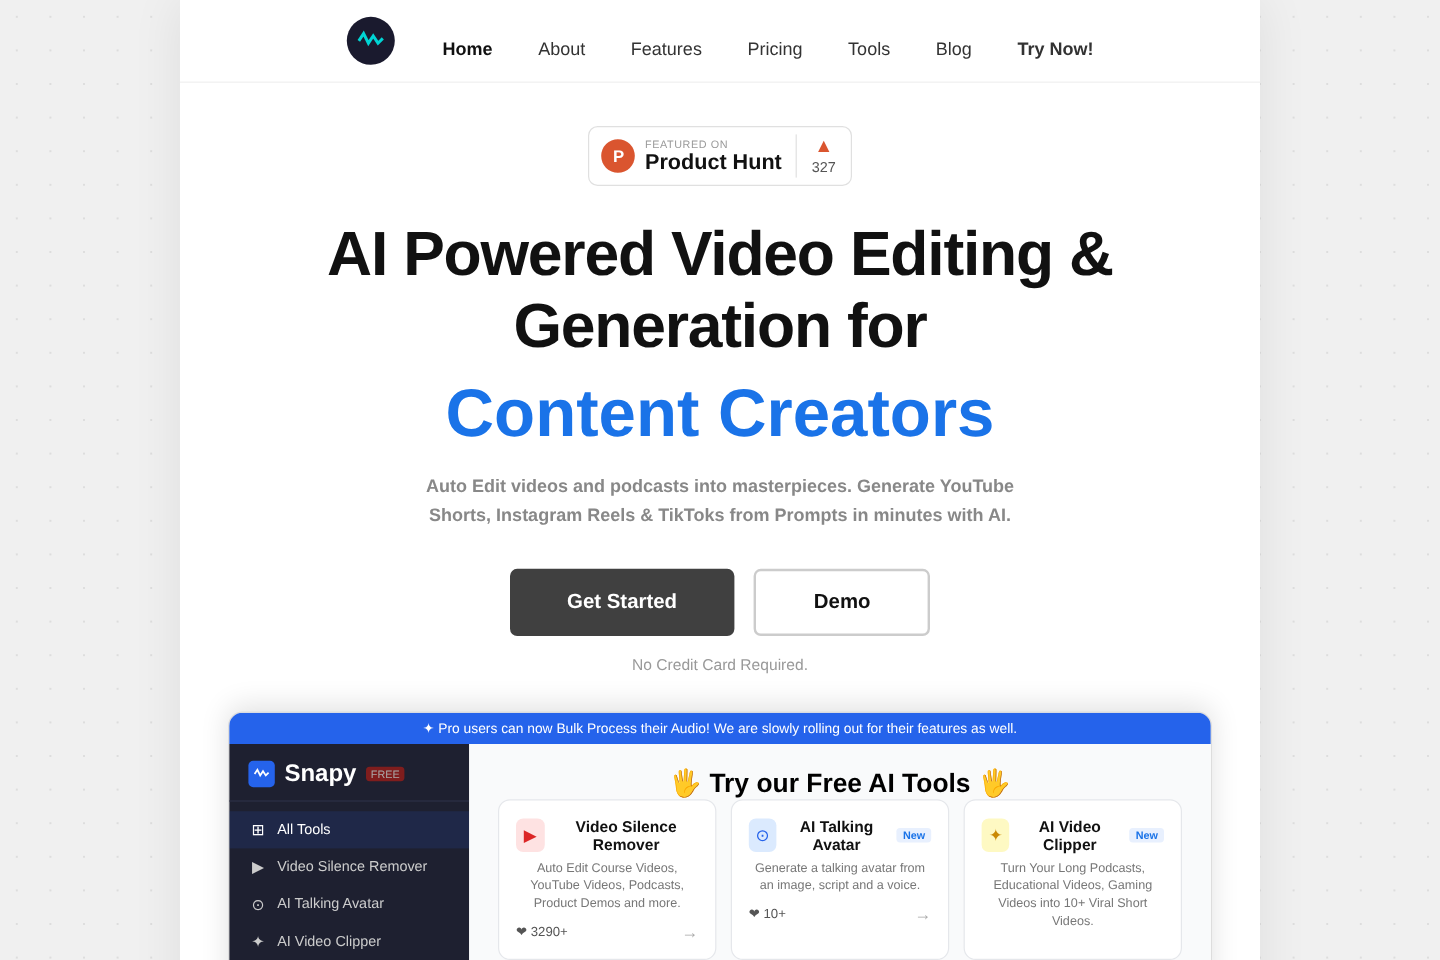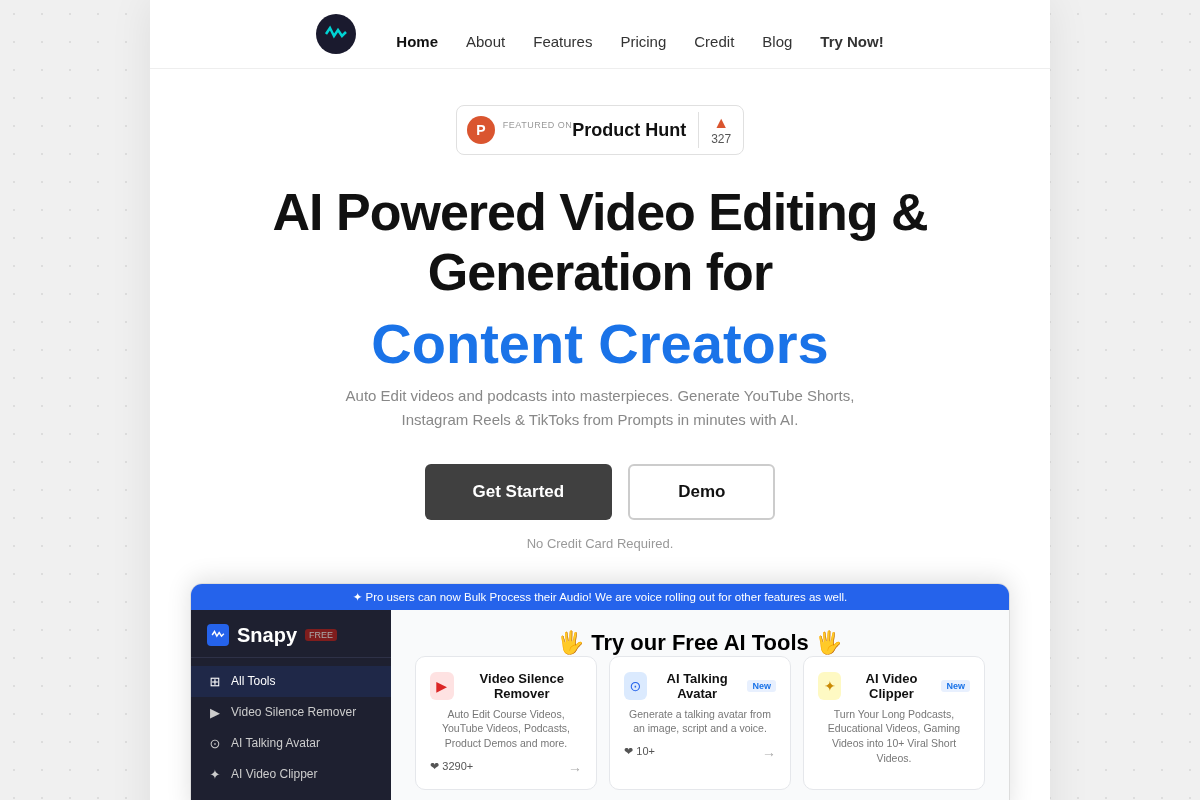--- a/index.html
+++ b/index.html
@@ -53,21 +53,21 @@
       justify-content: center;
       margin-right: 8px;
       flex-shrink: 0;
     }
     .nav-logo svg {
       width: 24px;
       height: 24px;
     }
     .nav-links {
       display: flex;
-      gap: 28px;
+      gap: 38px;
       align-items: center;
       margin-top: 14px;
     }
     .nav-link {
       font-size: 15px;
       color: #333;
       text-decoration: none;
       font-weight: 500;
       cursor: pointer;
     }
@@ -108,21 +108,21 @@
       border-radius: 50%;
       display: flex;
       align-items: center;
       justify-content: center;
       color: #fff;
       font-size: 14px;
       font-weight: 700;
     }
     .ph-text-block {
       display: flex;
-      flex-direction: row;
+      flex-direction: column;
       align-items: flex-start;
     }
     .ph-featured {
       font-size: 9px;
       color: #999;
       text-transform: uppercase;
       letter-spacing: 0.5px;
     }
     .ph-name {
       font-size: 18px;
@@ -158,22 +158,23 @@
     }
     .headline-blue {
       color: #1a73e8;
       font-size: 56px;
       font-weight: 800;
     }
     .subheadline {
       font-size: 15px;
       color: #888;
       line-height: 1.6;
-      margin: 8px 0 32px;
+      margin: 18px 0 32px;
       max-width: 520px;
+      font-weight: bold;
     }
 
     
     .cta-buttons {
       display: flex;
       gap: 16px;
       margin-bottom: 16px;
     }
     .btn-primary {
       background: #404040;
@@ -367,21 +368,21 @@
     <div class="nav-logo">
       <svg viewBox="0 0 24 24" fill="none" stroke="#00d4d4" stroke-width="2.5">
         <polyline points="2,12 6,6 10,14 14,8 18,14 22,10"></polyline>
       </svg>
     </div>
     <div class="nav-links">
       <a class="nav-link active">Home</a>
       <a class="nav-link">About</a>
       <a class="nav-link">Features</a>
       <a class="nav-link">Pricing</a>
-      <a class="nav-link">Credit</a>
+      <a class="nav-link">Tools</a>
       <a class="nav-link">Blog</a>
       <a class="nav-link try-now">Try Now!</a>
     </div>
   </nav>
 
   <section class="hero">
 
     <div class="ph-badge">
       <div class="ph-icon">P</div>
       <div class="ph-text-block">
@@ -404,21 +405,21 @@
     <p class="subheadline">Auto Edit videos and podcasts into masterpieces. Generate YouTube Shorts, Instagram Reels &amp; TikToks from Prompts in minutes with AI.</p>
 
     <div class="cta-buttons">
       <button class="btn-primary">Get Started</button>
       <button class="btn-secondary">Demo</button>
     </div>
     <p class="no-cc">No Credit Card Required.</p>
 
     <div class="app-screenshot">
 
-      <div class="app-topbar">✦ Pro users can now Bulk Process their Audio! We are voice rolling out for other features as well.</div>
+      <div class="app-topbar">✦ Pro users can now Bulk Process their Audio! We are slowly rolling out for their features as well.</div>
 
       <div class="app-body">
 
         <div class="app-sidebar">
           <div class="app-sidebar-header">
             <div class="sidebar-logo">
               <svg width="14" height="14" viewBox="0 0 24 24" fill="none" stroke="#fff" stroke-width="2.5">
                 <polyline points="2,12 6,6 10,14 14,8 18,14 22,10"></polyline>
               </svg>
             </div>

